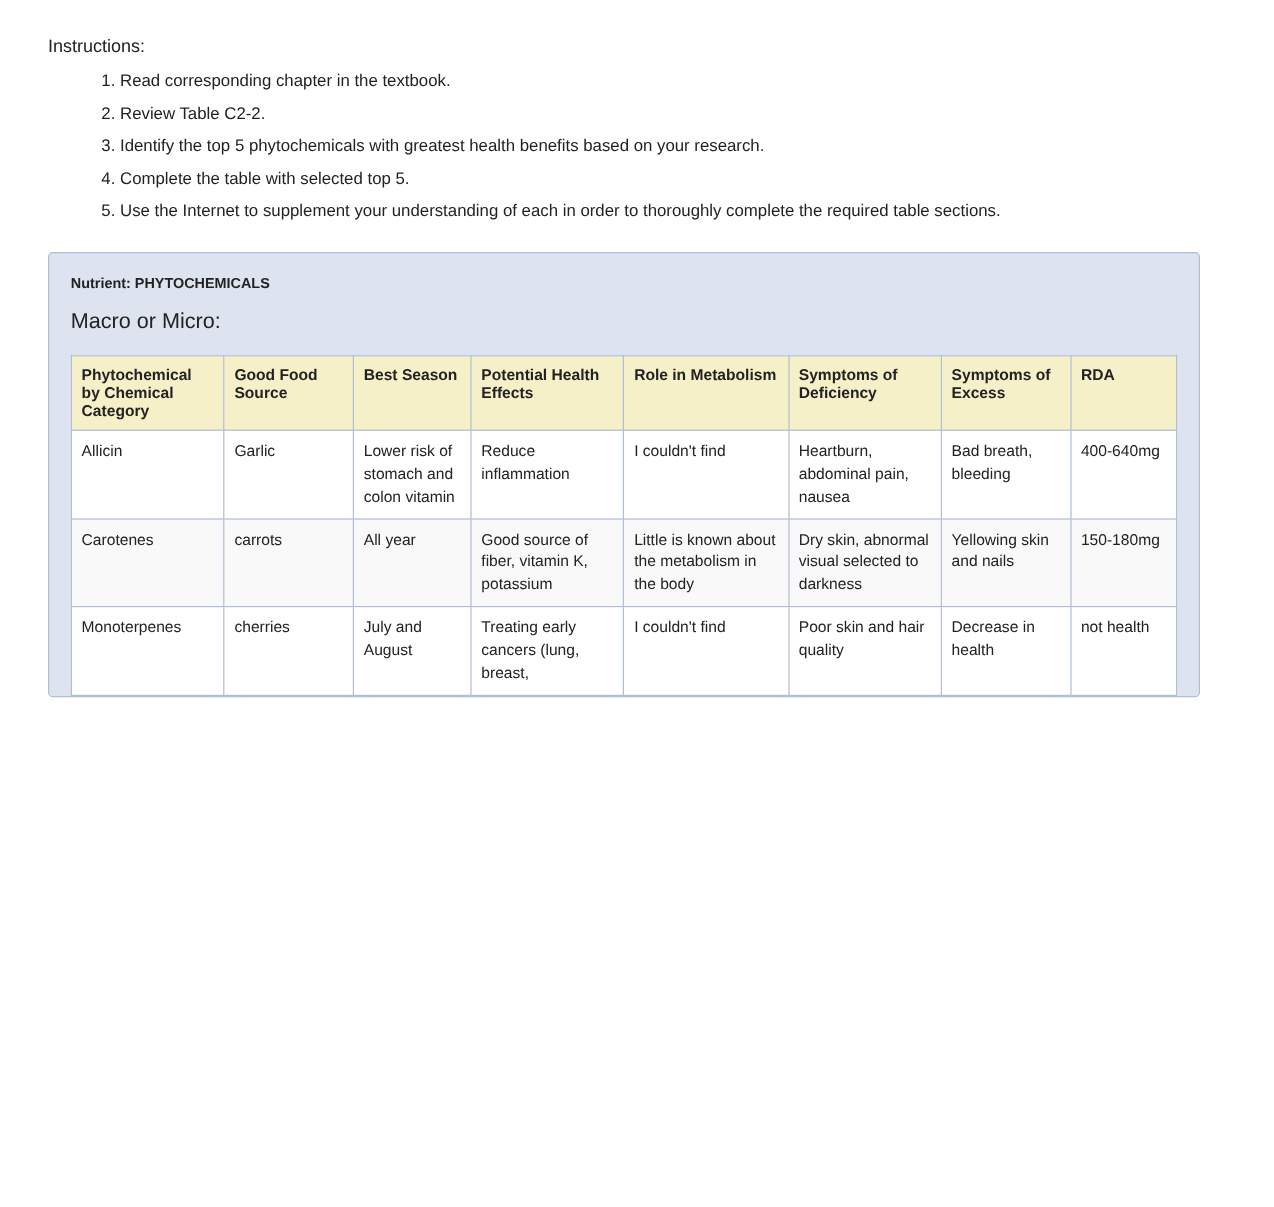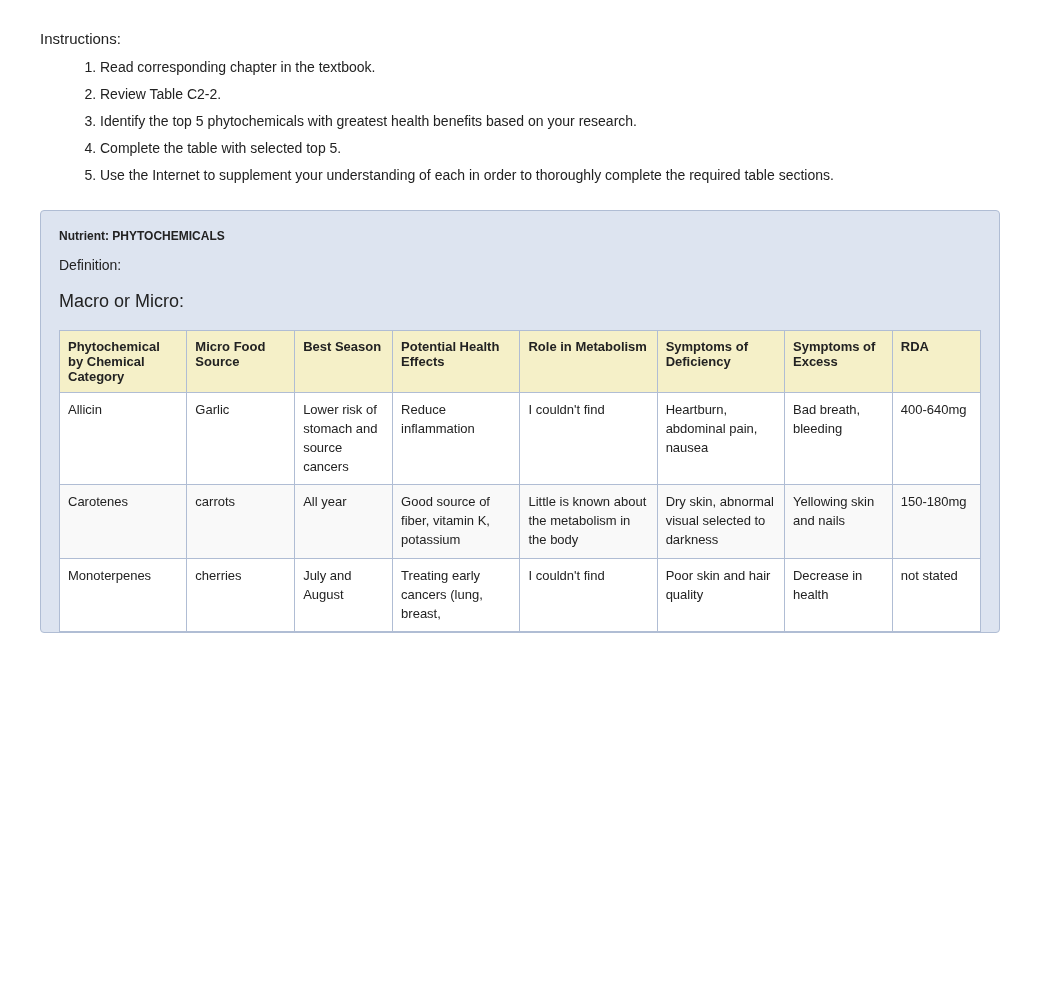--- a/index.html
+++ b/index.html
@@ -115,41 +115,40 @@
 <ol class="instructions-list">
   <li>Read corresponding chapter in the textbook.</li>
   <li>Review Table C2-2.</li>
   <li>Identify the top 5 phytochemicals with greatest health benefits based on your research.</li>
   <li>Complete the table with selected top 5.</li>
   <li>Use the Internet to supplement your understanding of each in order to thoroughly complete the required table sections.</li>
 </ol>
 
 <div class="nutrient-box">
   <div class="nutrient-title">Nutrient: PHYTOCHEMICALS</div>
-  <div class="nutrient-definition">Definition:</div>
   <div class="nutrient-macro">Macro or Micro:</div>
 
   <table>
     <thead>
       <tr>
         <th class="col-phytochem">Phytochemical by Chemical Category</th>
-        <th class="col-best-food">Micro Food Source</th>
+        <th class="col-best-food">Good Food Source</th>
         <th class="col-best-season">Best Season</th>
         <th class="col-potential">Potential Health Effects</th>
         <th class="col-role">Role in Metabolism</th>
         <th class="col-symptoms-def">Symptoms of Deficiency</th>
         <th class="col-symptoms-exc">Symptoms of Excess</th>
         <th class="col-rda">RDA</th>
       </tr>
     </thead>
     <tbody>
       <tr>
         <td>Allicin</td>
         <td>Garlic</td>
-        <td>Lower risk of stomach and source cancers</td>
+        <td>Lower risk of stomach and colon vitamin</td>
         <td>Reduce inflammation</td>
         <td>I couldn't find</td>
         <td>Heartburn, abdominal pain, nausea</td>
         <td>Bad breath, bleeding</td>
         <td>400-640mg</td>
       </tr>
       <tr>
         <td>Carotenes</td>
         <td>carrots</td>
         <td>All year</td>
@@ -160,17 +159,17 @@
         <td>150-180mg</td>
       </tr>
       <tr>
         <td>Monoterpenes</td>
         <td>cherries</td>
         <td>July and August</td>
         <td>Treating early cancers (lung, breast,</td>
         <td>I couldn't find</td>
         <td>Poor skin and hair quality</td>
         <td>Decrease in health</td>
-        <td>not stated</td>
+        <td>not health</td>
       </tr>
     </tbody>
   </table>
 </div>
 
 </body></html>

